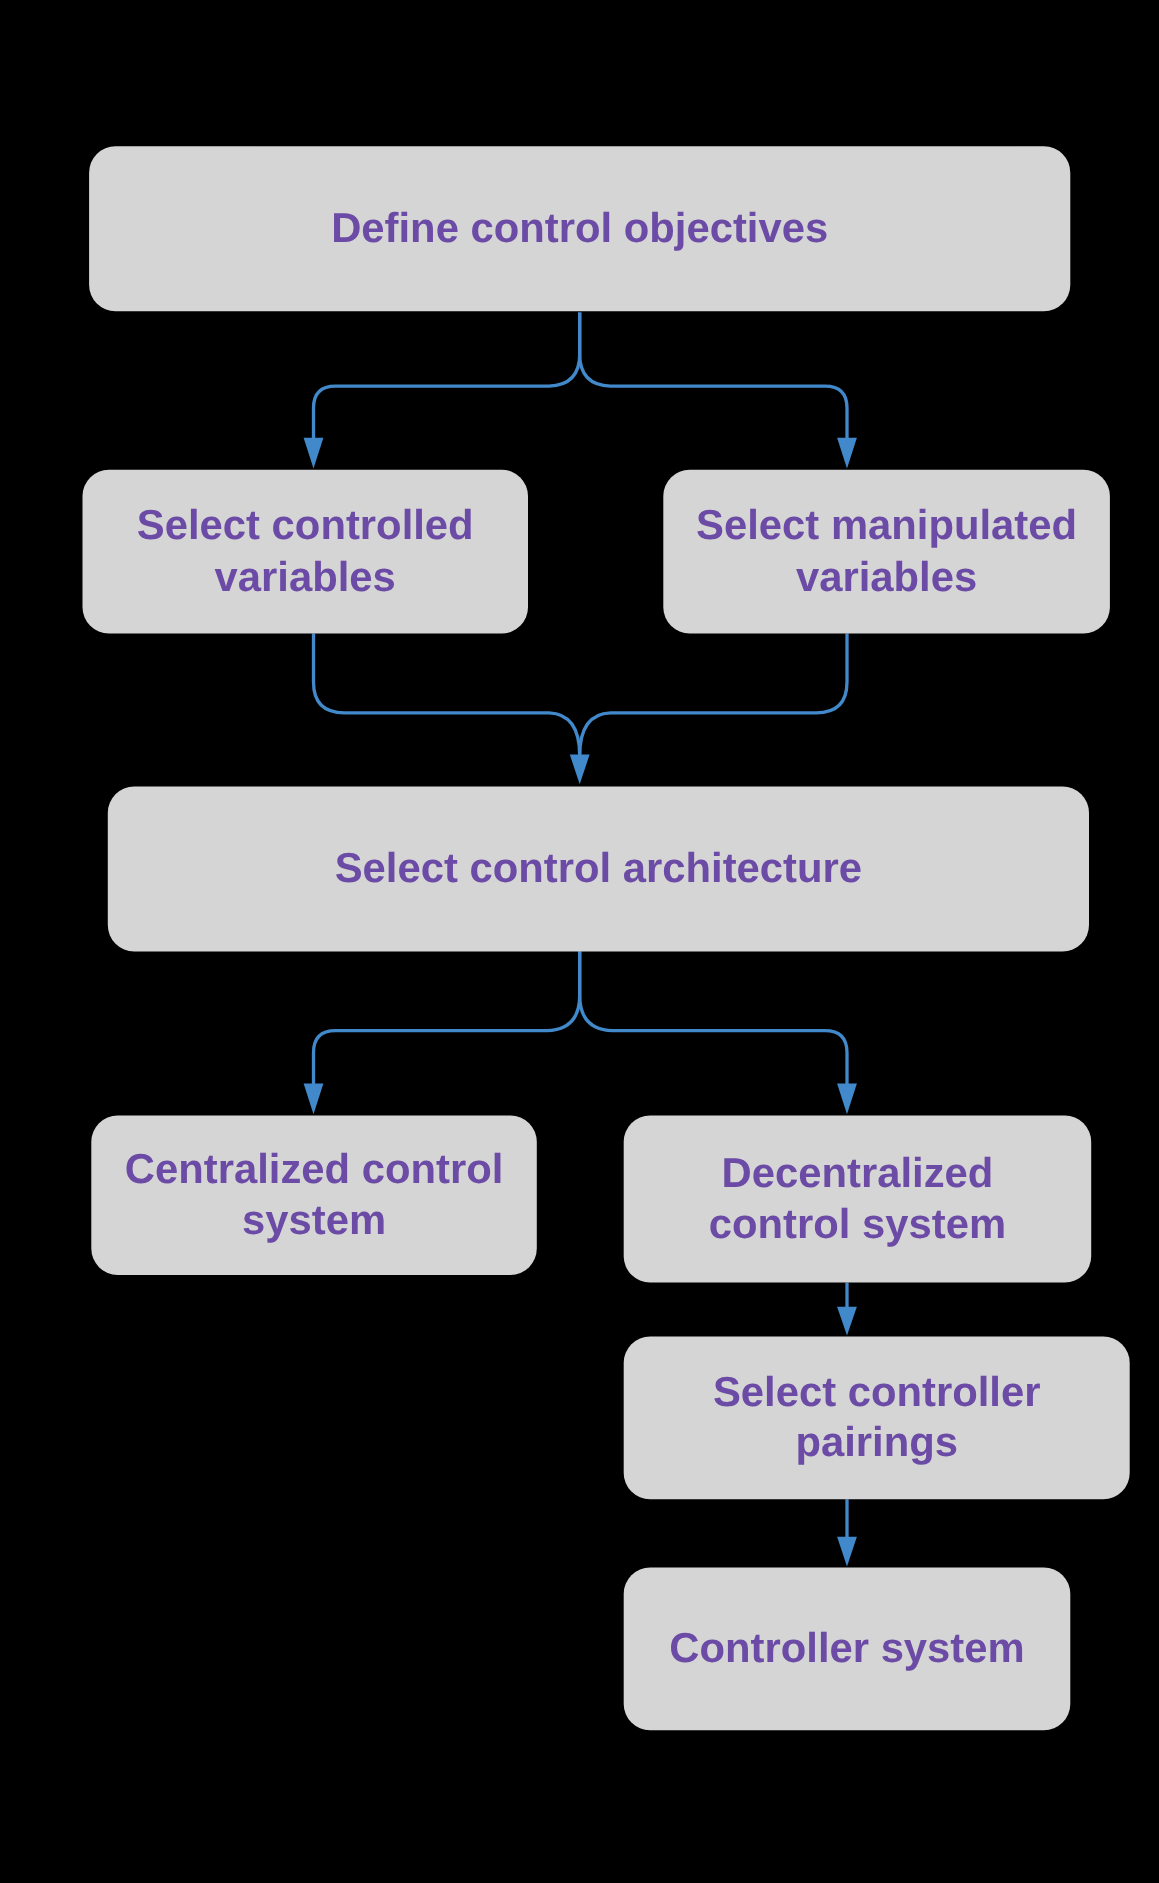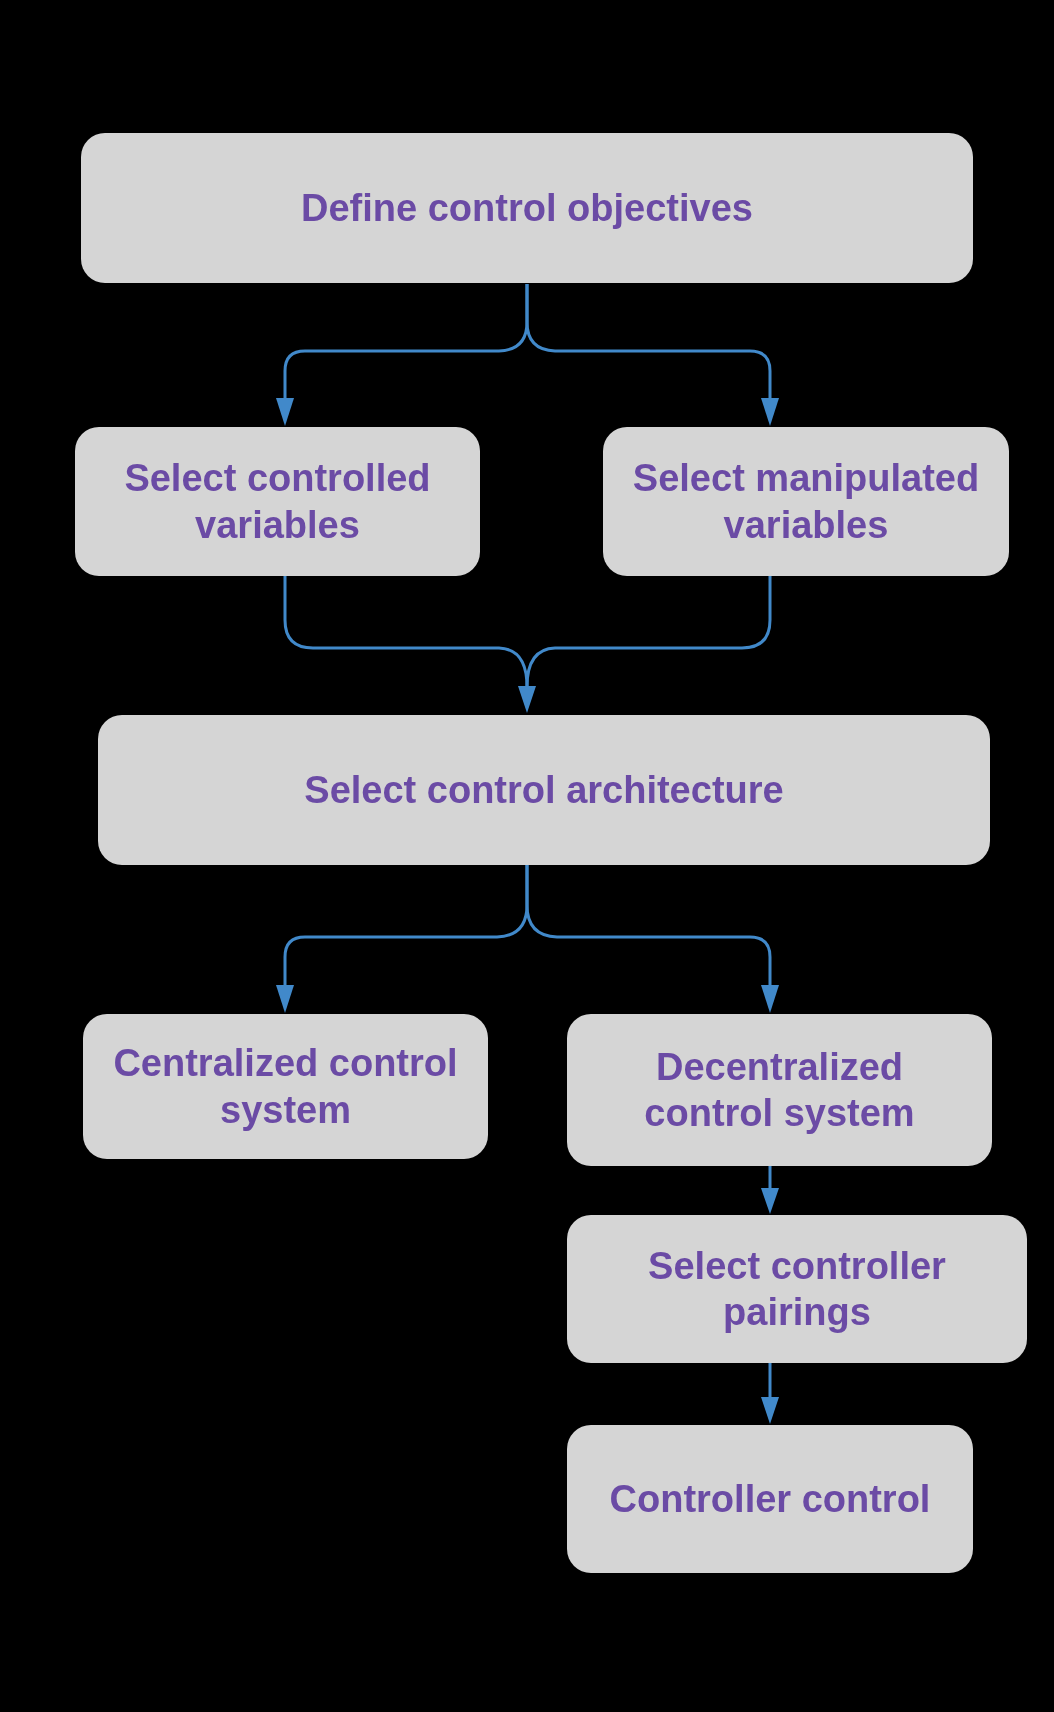--- a/index.html
+++ b/index.html
@@ -114,16 +114,16 @@
     <span class="label">Decentralized
 control system</span>
   </div>
 
   <div class="node" id="n-pairings">
     <span class="label">Select controller
 pairings</span>
   </div>
 
   <div class="node" id="n-design">
-    <span class="label">Controller control</span>
+    <span class="label">Controller system</span>
   </div>
 
 </div>
 
 </body></html>

